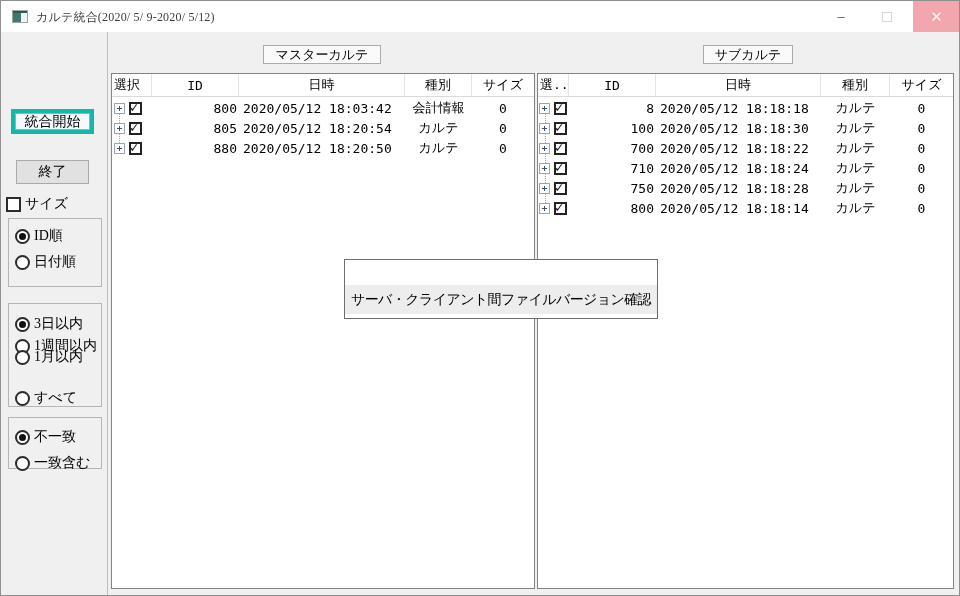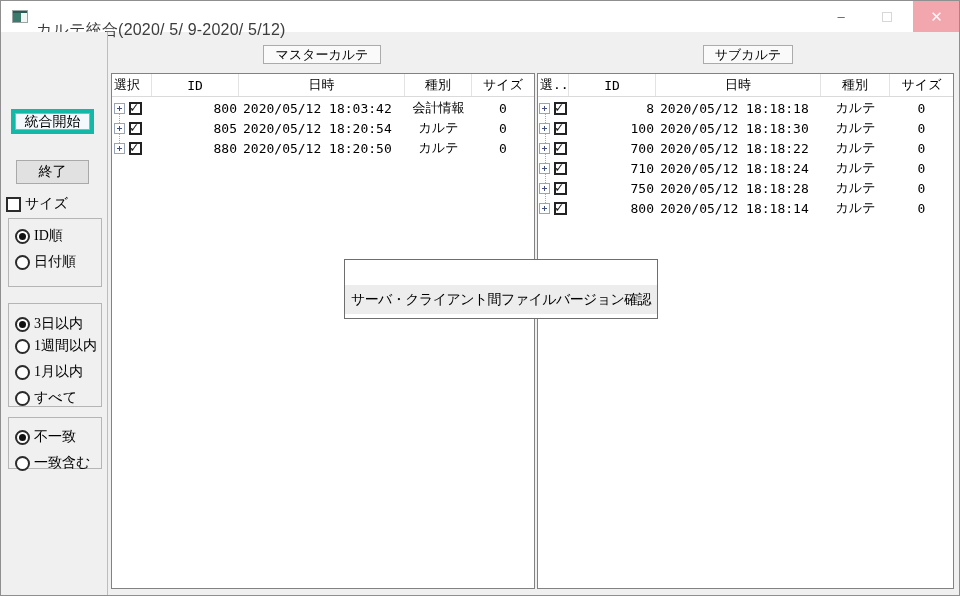--- a/index.html
+++ b/index.html
@@ -8,22 +8,22 @@
 
   .window { position:relative; width:960px; height:596px; background:#f0f0f0;
             border:1px solid #8f8f8f; overflow:hidden; }
 
   
   .titlebar { position:absolute; left:0; top:0; right:0; height:31px; background:#ffffff; }
   .app-icon { position:absolute; left:11px; top:9px; width:16px; height:13px;
               border:1px solid #9aa5a3;
               background:linear-gradient(90deg,#3d7a6e 0%,#3d7a6e 58%,#f2f6f5 58%,#f2f6f5 100%); }
   .app-icon::before { content:""; position:absolute; left:0; right:0; top:0; height:2px; background:#2c5a52; }
-  .title-text { position:absolute; left:35px; top:19px; font-size:16px; color:#3c3c3c;
-                font-family:Liberation Sans, sans-serif; letter-spacing:0.2px; }
+  .title-text { position:absolute; left:35px; top:8px; font-size:12px; color:#3c3c3c;
+                font-family:Liberation Serif, serif; letter-spacing:0.2px; }
   .cap-btn { position:absolute; top:0; height:31px; width:46px; display:flex;
              align-items:center; justify-content:center; }
   .btn-min { left:817px; color:#5a5a5a; font-size:12px; }
   .btn-max { left:863px; }
   .max-glyph { width:10px; height:10px; border:1px solid #d7d7d7; }
   .btn-close { left:912px; width:47px; background:#f2a6ae; color:rgba(255,255,255,0.92);
                font-size:15px; font-family:"Liberation Sans", sans-serif; }
 
   
   .sidebar { position:absolute; left:0; top:31px; bottom:0; width:107px;
@@ -147,21 +147,21 @@
 
     <div class="groupbox gb-period">
       <div class="radio-row" style="top:11px;">
         <span class="radio selected"></span>
         <span class="label">3日以内</span>
       </div>
       <div class="radio-row" style="top:33px;">
         <span class="radio"></span>
         <span class="label">1週間以内</span>
       </div>
-      <div class="radio-row" style="top:59px;">
+      <div class="radio-row" style="top:44px;">
         <span class="radio"></span>
         <span class="label">1月以内</span>
       </div>
       <div class="radio-row" style="top:85px;">
         <span class="radio"></span>
         <span class="label">すべて</span>
       </div>
     </div>
 
     <div class="groupbox gb-match">

